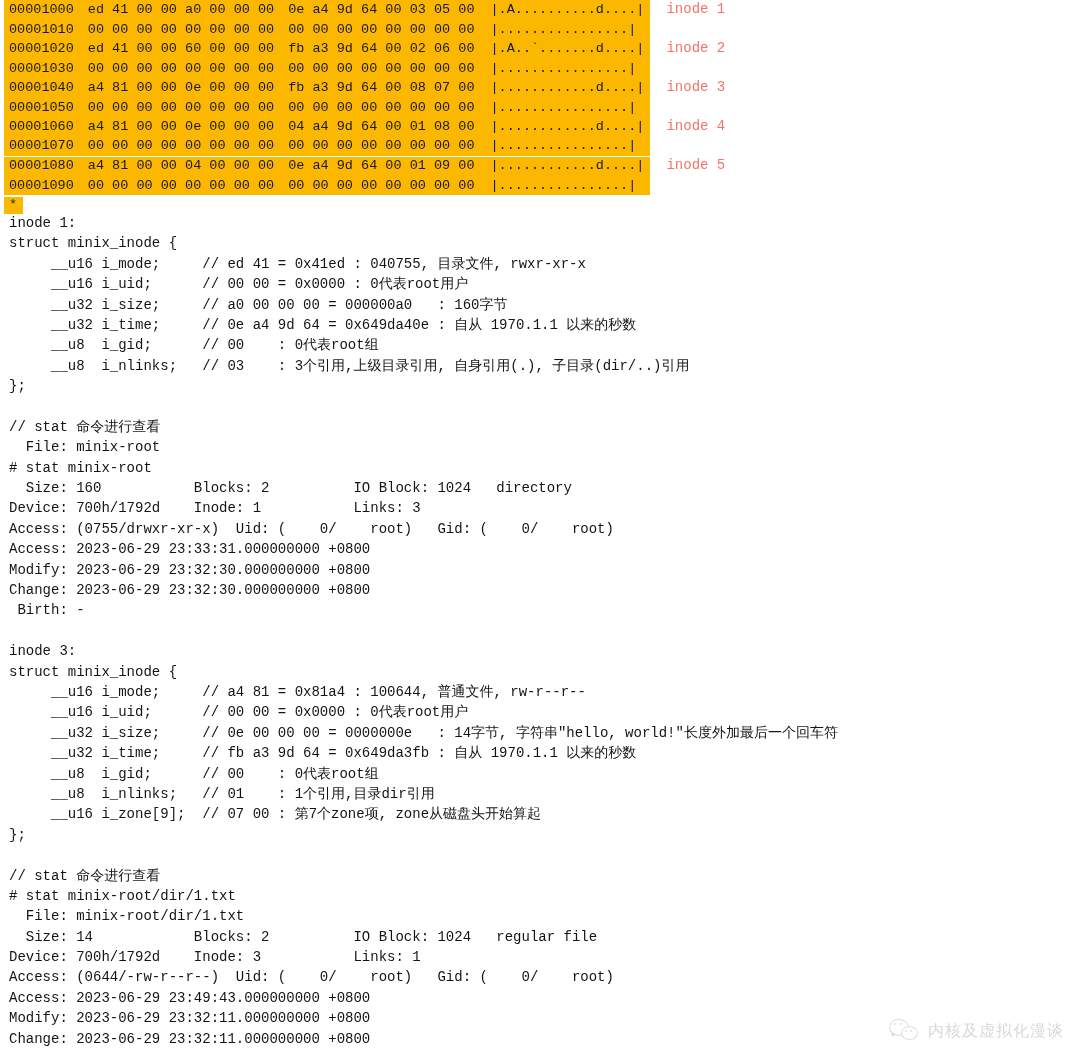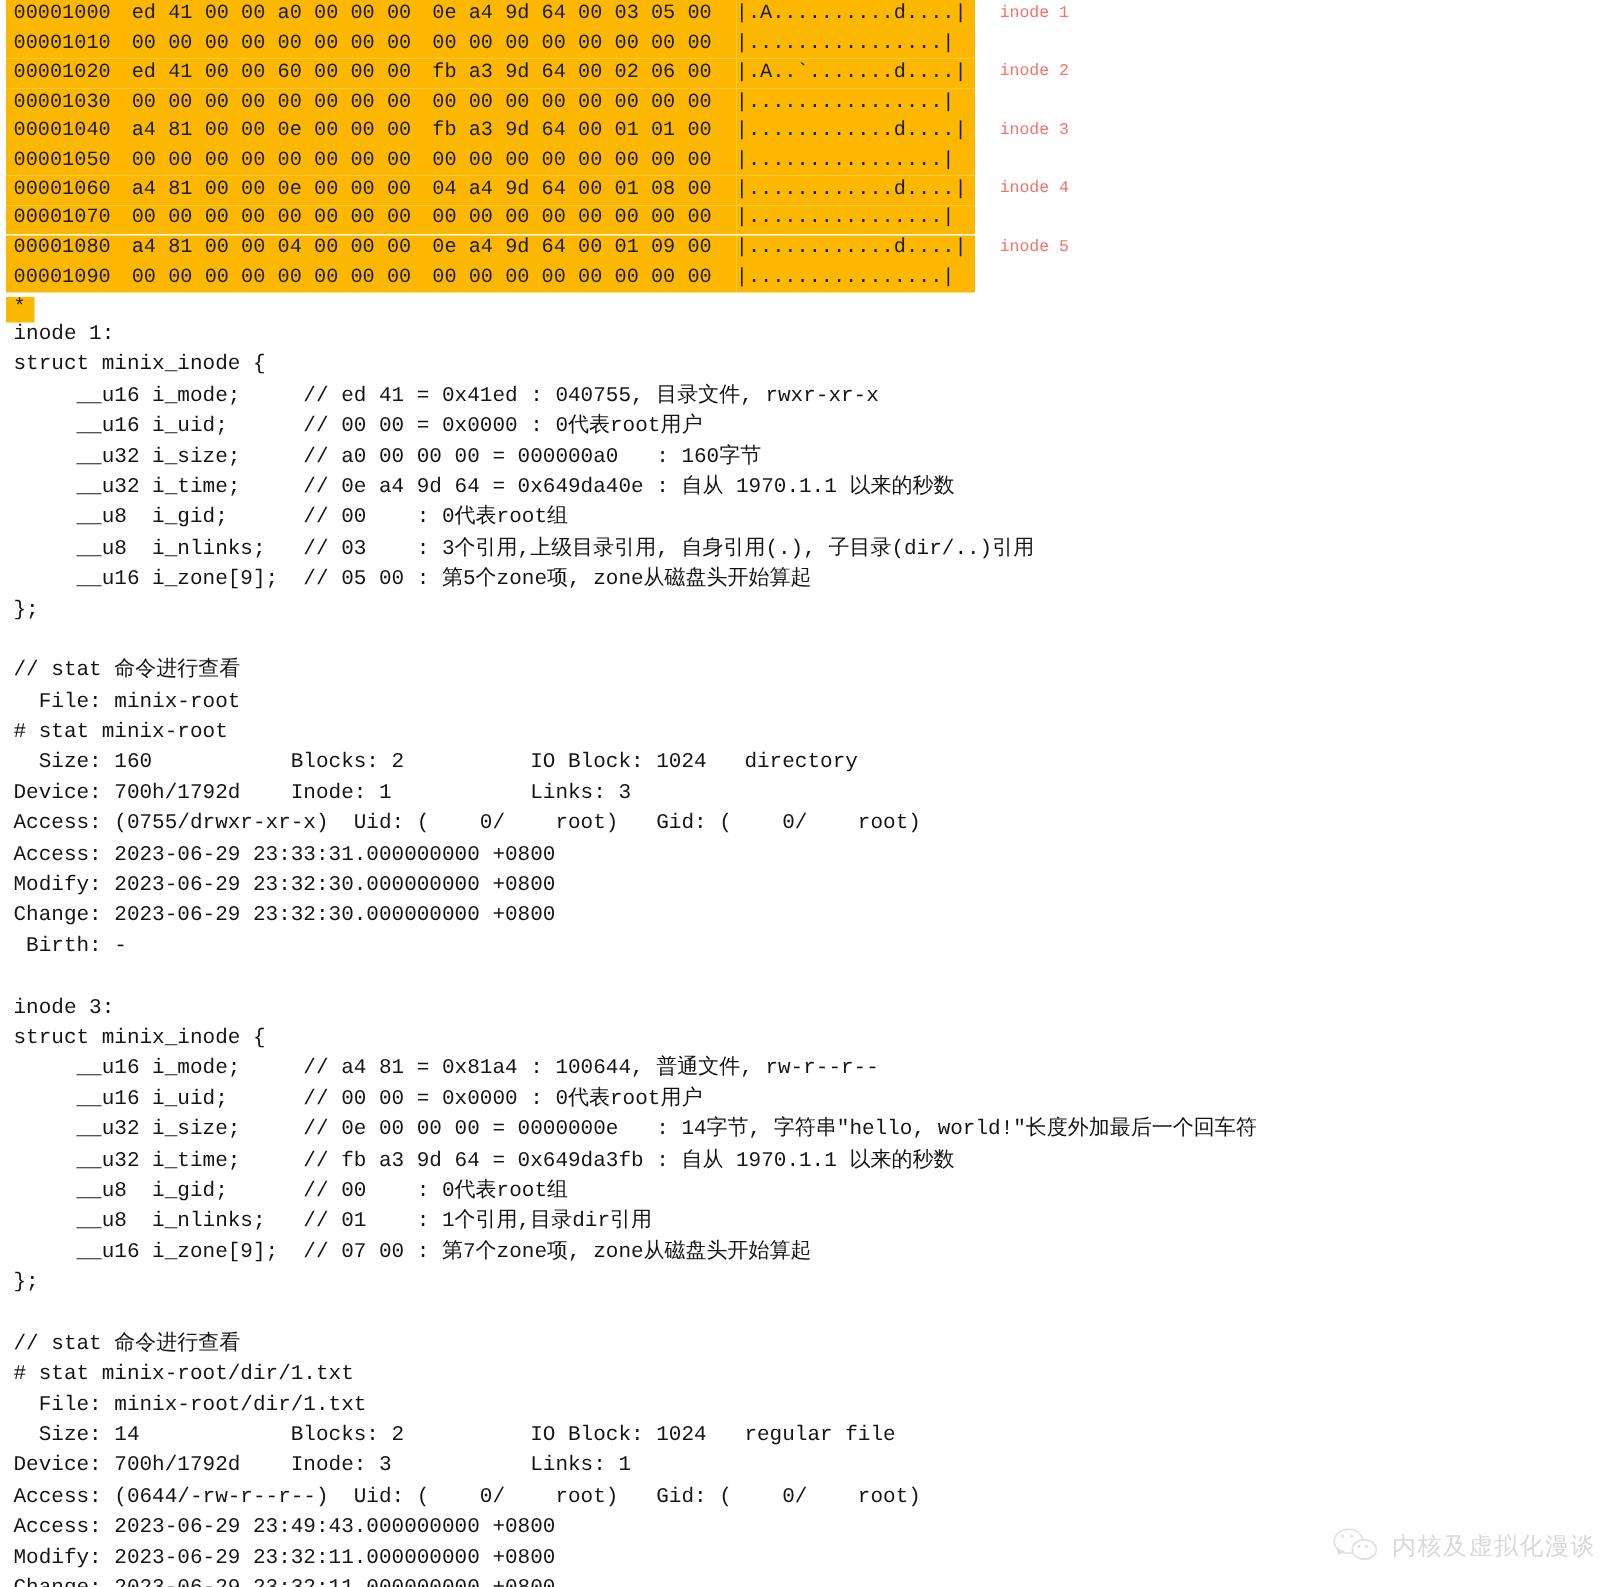--- a/index.html
+++ b/index.html
@@ -56,21 +56,21 @@
 
   .hex-row.sep-above .hex-cell {
     border-top: 1.5px solid #ffffff;
   }
 
   .inode-label-cell {
     background: #ffffff;
     padding-left: 16px;
     white-space: pre;
     font-family: "Liberation Mono", "DejaVu Sans Mono", monospace;
-    font-size: 11px;
+    font-size: 14px;
     line-height: 17.5px;
     color: #f4736a;
     vertical-align: middle;
   }
 
   .hex-star {
     display: inline-block;
     background: #fcb700;
     color: #1a1a1a;
     font-family: "Liberation Mono", "DejaVu Sans Mono", monospace;
@@ -190,21 +190,21 @@
           <tr class="hex-row">
             <td class="hex-cell hex-offset">00001030</td>
             <td class="hex-cell hex-bytes-a">00 00 00 00 00 00 00 00</td>
             <td class="hex-cell hex-bytes-b">00 00 00 00 00 00 00 00</td>
             <td class="hex-cell hex-ascii">|................|</td>
             <td class="inode-label-cell">&nbsp;</td>
           </tr>
           <tr class="hex-row">
             <td class="hex-cell hex-offset">00001040</td>
             <td class="hex-cell hex-bytes-a">a4 81 00 00 0e 00 00 00</td>
-            <td class="hex-cell hex-bytes-b">fb a3 9d 64 00 01 01 00</td>
+            <td class="hex-cell hex-bytes-b">fb a3 9d 64 00 08 07 00</td>
             <td class="hex-cell hex-ascii">|............d....|</td>
             <td class="inode-label-cell">inode 3</td>
           </tr>
           <tr class="hex-row">
             <td class="hex-cell hex-offset">00001050</td>
             <td class="hex-cell hex-bytes-a">00 00 00 00 00 00 00 00</td>
             <td class="hex-cell hex-bytes-b">00 00 00 00 00 00 00 00</td>
             <td class="hex-cell hex-ascii">|................|</td>
             <td class="inode-label-cell">&nbsp;</td>
           </tr>
@@ -246,21 +246,20 @@
 
 <div id="body-section">
     <div class="code-line">inode 1:</div>
     <div class="code-line">struct minix_inode {</div>
     <div class="code-line">     __u16 i_mode;     // ed 41 = 0x41ed : 040755, 目录文件, rwxr-xr-x</div>
     <div class="code-line">     __u16 i_uid;      // 00 00 = 0x0000 : 0代表root用户</div>
     <div class="code-line">     __u32 i_size;     // a0 00 00 00 = 000000a0   : 160字节</div>
     <div class="code-line">     __u32 i_time;     // 0e a4 9d 64 = 0x649da40e : 自从 1970.1.1 以来的秒数</div>
     <div class="code-line">     __u8  i_gid;      // 00    : 0代表root组</div>
     <div class="code-line">     __u8  i_nlinks;   // 03    : 3个引用,上级目录引用, 自身引用(.), 子目录(dir/..)引用</div>
-    <div class="code-line">     __u16 i_zone[9];  // 05 00 : 第5个zone项, zone从磁盘头开始算起</div>
     <div class="code-line">};</div>
     <div class="code-line blank">&nbsp;</div>
     <div class="code-line">// stat 命令进行查看</div>
     <div class="code-line">  File: minix-root</div>
     <div class="code-line"># stat minix-root</div>
     <div class="code-line">  Size: 160           Blocks: 2          IO Block: 1024   directory</div>
     <div class="code-line">Device: 700h/1792d    Inode: 1           Links: 3</div>
     <div class="code-line">Access: (0755/drwxr-xr-x)  Uid: (    0/    root)   Gid: (    0/    root)</div>
     <div class="code-line">Access: 2023-06-29 23:33:31.000000000 +0800</div>
     <div class="code-line">Modify: 2023-06-29 23:32:30.000000000 +0800</div>

